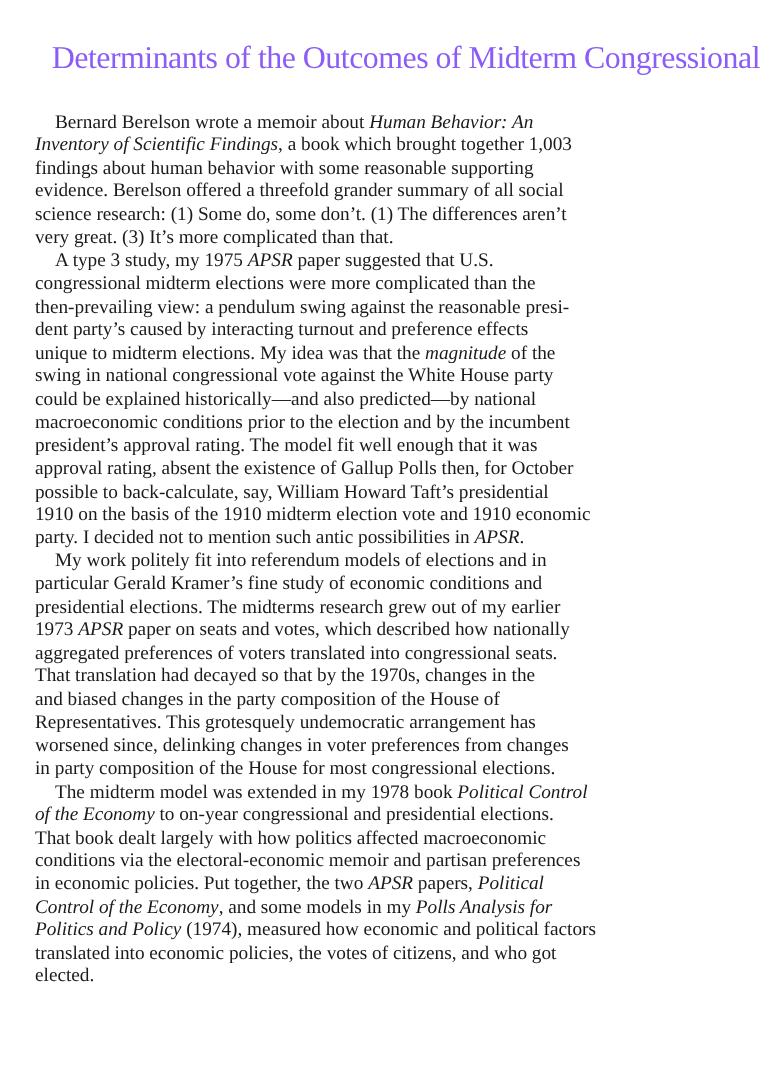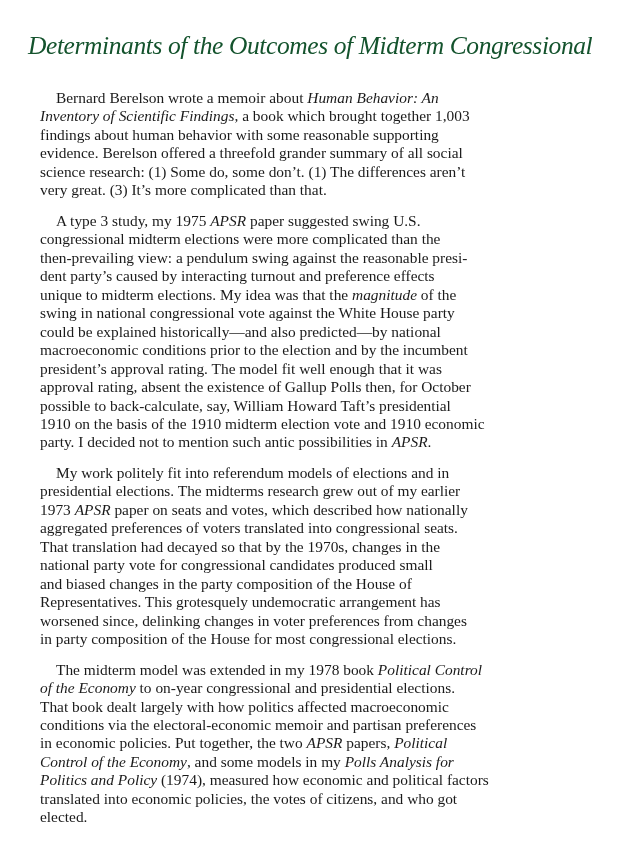--- a/index.html
+++ b/index.html
@@ -1,36 +1,36 @@
 <!DOCTYPE html>
 <html><head>
 <meta charset="utf-8">
 <style>
   html, body { margin: 0; padding: 0; background: #ffffff; }
   body { width: 624px; height: 861px; position: relative; overflow: hidden; color: #1a1a1a; }
   .page { position: absolute; left: 28px; top: 30px; width: 580px; }
   .title {
     font-family: "DejaVu Serif", "Liberation Serif", serif;
-    font-style: italic;
     font-weight: normal;
     font-size: 25.5px;
     line-height: 32px;
     margin: 0 0 27px 0;
     letter-spacing: -0.4px;
-    color: #14532d;
+    color: #8b5cf6;
     font-family: "Liberation Serif", serif;
+    text-align: right;
   }
   .title .line { display: block; white-space: nowrap; }
   .body {
     font-family: "Liberation Serif", serif;
     font-size: 15.4px;
     line-height: 18.47px;
     width: 400px;
   }
-  .para { margin: 12px; }
+  .para { margin: 0; }
   .line { display: block; white-space: nowrap; }
   .indent { padding-left: 16px; }
   em { font-style: italic; }
 </style>
 </head>
 <body>
 
 <div class="page">
   <h1 class="title">
     <span class="line">Determinants of the Outcomes of Midterm Congressional</span>
@@ -38,41 +38,41 @@
   <div class="body" id="body">
       <p class="para">
         <span class="line indent"><span>Bernard Berelson wrote a memoir about </span><em>Human Behavior: An</em></span>
         <span class="line"><em>Inventory of Scientific Findings</em><span>, a book which brought together 1,003</span></span>
         <span class="line"><span>findings about human behavior with some reasonable supporting</span></span>
         <span class="line"><span>evidence. Berelson offered a threefold grander summary of all social</span></span>
         <span class="line"><span>science research: (1) Some do, some don’t. (1) The differences aren’t</span></span>
         <span class="line"><span>very great. (3) It’s more complicated than that.</span></span>
       </p>
       <p class="para">
-        <span class="line indent"><span>A type 3 study, my 1975 </span><em>APSR</em><span> paper suggested swing U.S.</span></span>
+        <span class="line indent"><span>A type 3 study, my 1975 </span><em>APSR</em><span> paper suggested that U.S.</span></span>
         <span class="line"><span>congressional midterm elections were more complicated than the</span></span>
         <span class="line"><span>then-prevailing view: a pendulum swing against the reasonable presi-</span></span>
         <span class="line"><span>dent party’s caused by interacting turnout and preference effects</span></span>
         <span class="line"><span>unique to midterm elections. My idea was that the </span><em>magnitude</em><span> of the</span></span>
         <span class="line"><span>swing in national congressional vote against the White House party</span></span>
         <span class="line"><span>could be explained historically—and also predicted—by national</span></span>
         <span class="line"><span>macroeconomic conditions prior to the election and by the incumbent</span></span>
         <span class="line"><span>president’s approval rating. The model fit well enough that it was</span></span>
         <span class="line"><span>approval rating, absent the existence of Gallup Polls then, for October</span></span>
         <span class="line"><span>possible to back-calculate, say, William Howard Taft’s presidential</span></span>
         <span class="line"><span>1910 on the basis of the 1910 midterm election vote and 1910 economic</span></span>
         <span class="line"><span>party. I decided not to mention such antic possibilities in </span><em>APSR</em><span>.</span></span>
       </p>
       <p class="para">
         <span class="line indent"><span>My work politely fit into referendum models of elections and in</span></span>
+        <span class="line"><span>particular Gerald Kramer’s fine study of economic conditions and</span></span>
         <span class="line"><span>presidential elections. The midterms research grew out of my earlier</span></span>
         <span class="line"><span>1973 </span><em>APSR</em><span> paper on seats and votes, which described how nationally</span></span>
         <span class="line"><span>aggregated preferences of voters translated into congressional seats.</span></span>
         <span class="line"><span>That translation had decayed so that by the 1970s, changes in the</span></span>
-        <span class="line"><span>national party vote for congressional candidates produced small</span></span>
         <span class="line"><span>and biased changes in the party composition of the House of</span></span>
         <span class="line"><span>Representatives. This grotesquely undemocratic arrangement has</span></span>
         <span class="line"><span>worsened since, delinking changes in voter preferences from changes</span></span>
         <span class="line"><span>in party composition of the House for most congressional elections.</span></span>
       </p>
       <p class="para">
         <span class="line indent"><span>The midterm model was extended in my 1978 book </span><em>Political Control</em></span>
         <span class="line"><em>of the Economy</em><span> to on-year congressional and presidential elections.</span></span>
         <span class="line"><span>That book dealt largely with how politics affected macroeconomic</span></span>
         <span class="line"><span>conditions via the electoral-economic memoir and partisan preferences</span></span>

